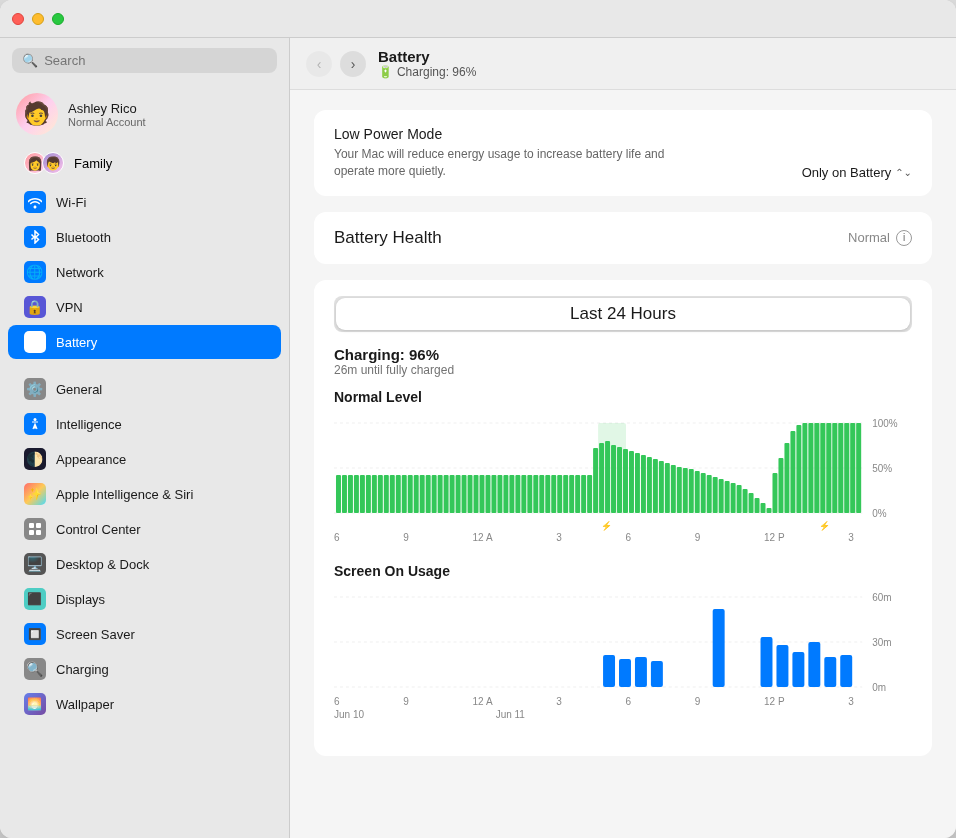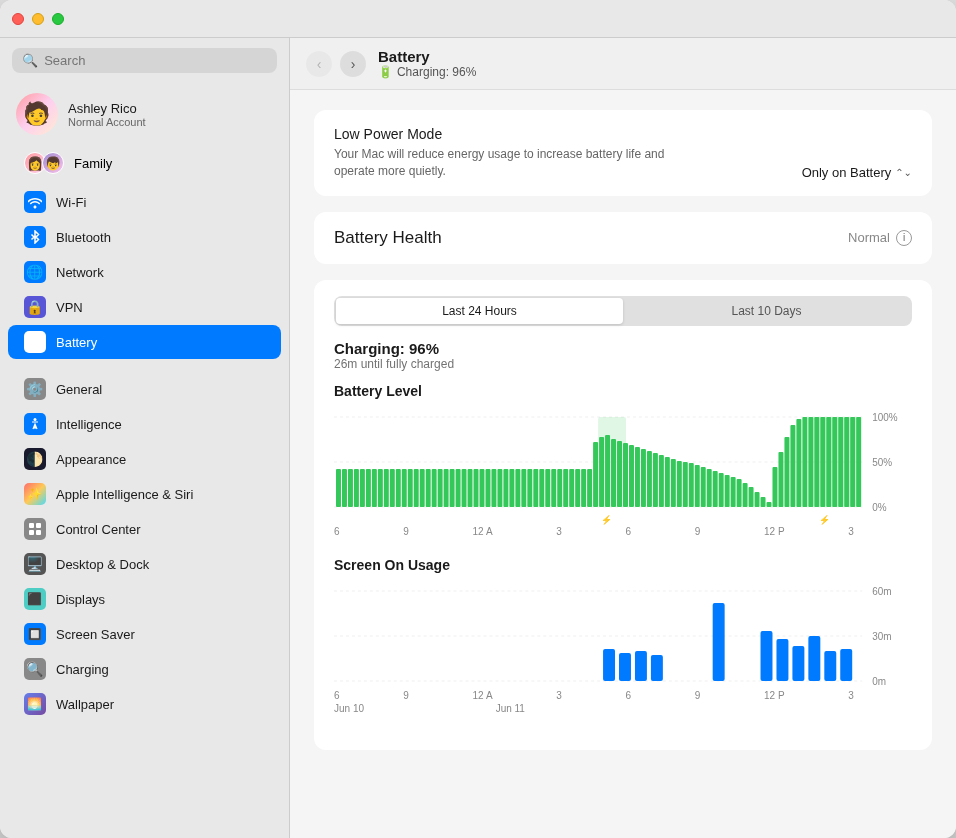--- a/index.html
+++ b/index.html
@@ -249,22 +249,22 @@
       display: flex;
       background: #e0e0e0;
       border-radius: 8px;
       padding: 2px;
       margin-bottom: 14px;
     }
     .tab-btn {
       flex: 1;
       padding: 6px 25px;
       border: none;
-      border-radius: 4px;
-      font-size: 12px;
+      border-radius: 9px;
+      font-size: 17px;
       cursor: pointer;
       background: transparent;
       color: #555;
     }
     .tab-btn.active {
       background: white;
       color: #1a1a1a;
       font-weight: 500;
       box-shadow: 0 1px 3px rgba(0,0,0,0.15);
     }
@@ -462,30 +462,29 @@
               <span>Normal</span>
               <div class="info-circle">i</div>
             </div>
           </div>
         </div>
 
         <div class="section-card">
 
           <div class="tab-switcher">
             <button class="tab-btn active">Last 24 Hours</button>
-            <button class="tab-btn">Last 10 Days</button>
           </div>
 
           <div class="charging-status">
             <div class="charging-pct">Charging: 96%</div>
             <div class="charging-time">26m until fully charged</div>
           </div>
 
           <div class="chart-section">
-            <div class="chart-label">Battery Level</div>
+            <div class="chart-label">Normal Level</div>
             <div style="position:relative;">
               <svg class="battery-chart" viewBox="0 0 580 120" preserveAspectRatio="none">
 
                 <line x1="0" y1="10" x2="530" y2="10" stroke="#e0e0e0" stroke-width="0.5" stroke-dasharray="3,3"></line>
                 <line x1="0" y1="55" x2="530" y2="55" stroke="#e0e0e0" stroke-width="0.5" stroke-dasharray="3,3"></line>
                 <line x1="0" y1="100" x2="530" y2="100" stroke="#e0e0e0" stroke-width="0.5" stroke-dasharray="3,3"></line>
 
                 <rect x="265" y="10" width="28" height="90" fill="rgba(52,199,89,0.15)" rx="2"></rect>
 
                 <rect x="480" y="10" width="48" height="90" fill="rgba(52,199,89,0.15)" rx="2"></rect>

